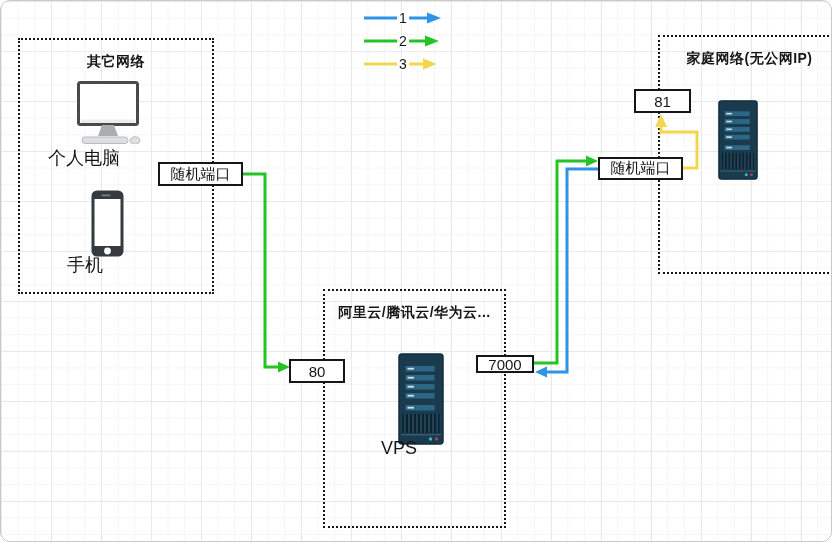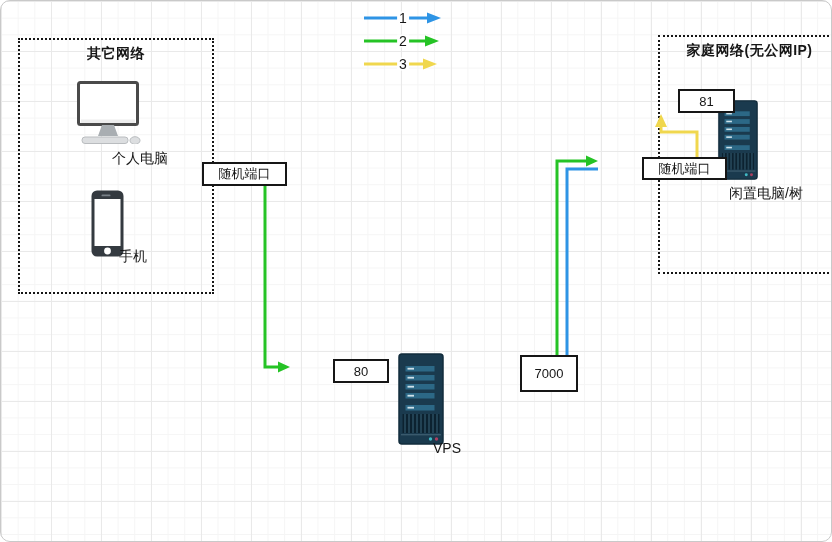--- a/index.html
+++ b/index.html
@@ -9,26 +9,26 @@
     font-family:"Liberation Sans","DejaVu Sans",sans-serif;color:#161616;
     background-color:#ffffff;
     background-image:
       linear-gradient(to right,#e9e9e9 1px,transparent 1px),
       linear-gradient(to bottom,#e9e9e9 1px,transparent 1px),
       linear-gradient(to right,#f5f5f5 1px,transparent 1px),
       linear-gradient(to bottom,#f5f5f5 1px,transparent 1px);
     background-size:50px 50px,50px 50px,16.666px 16.666px,16.666px 16.666px;
   }
   .group{position:absolute;border:2px dotted #161616;box-sizing:border-box;}
-  .group-title{text-align:center;font-weight:bold;font-size:14px;margin-top:5px;letter-spacing:.5px;}
+  .group-title{text-align:center;font-weight:bold;font-size:14px;margin-top:13px;letter-spacing:.5px;}
   .port{
     position:absolute;background:#fff;border:2px solid #161616;box-sizing:border-box;
-    display:flex;align-items:center;justify-content:center;font-size:13px;margin-left:44px;
+    display:flex;align-items:center;justify-content:center;font-size:15px;
   }
-  .node-label{position:absolute;text-align:right;font-size:14px;line-height:17px;}
+  .node-label{position:absolute;text-align:left;font-size:18px;line-height:17px;}
   .legend-row{position:absolute;width:80px;height:14px;}
   .legend-row svg{position:absolute;left:0;top:0;}
   .legend-num{
     position:absolute;left:50%;top:50%;transform:translate(-50%,-50%);
     background:#fff;padding:0 2px;font-size:14px;line-height:13px;
   }
   .icon{position:absolute;}
   .edges{position:absolute;left:0;top:0;pointer-events:none;}
 </style>
 </head>
@@ -54,40 +54,43 @@
     <svg width="80" height="14" viewBox="0 0 80 14">
       <line x1="1" y1="7" x2="60" y2="7" stroke-width="3" stroke="#F0D74E"></line>
       <polygon points="60,1.5 74,7 60,12.5" fill="#F0D74E"></polygon>
     </svg>
     <span class="legend-num">3</span>
   </div>
 
   <div class="group" style="left:17px;top:37px;width:196px;height:256px">
     <div class="group-title">其它网络</div>
   </div>
+  <div class="group" style="left:322px;top:288px;width:183px;height:239px">
+    <div class="group-title">阿里云/腾讯云/华为云...</div>
+  </div>
   <div class="group" style="left:657px;top:34px;width:183px;height:239px">
     <div class="group-title">家庭网络(无公网IP)</div>
   </div>
 
   <svg class="icon" style="left:72px;top:80px" width="70" height="63" viewBox="0 0 70 63">
     <rect x="5.5" y="1.5" width="59" height="42" rx="2" fill="#ffffff" stroke="#4a4a4a" stroke-width="3"></rect>
     <rect x="8" y="38.5" width="54" height="3.5" fill="#ededed"></rect>
     <polygon points="29,44 41,44 45,55 25,55" fill="#a9aeb2"></polygon>
     <rect x="9" y="56" width="46" height="6.5" rx="3" fill="#dcdee0" stroke="#b9bcbf" stroke-width="1"></rect>
     <ellipse cx="62" cy="59.5" rx="5" ry="3.8" fill="#dcdee0" stroke="#b9bcbf" stroke-width="1"></ellipse>
   </svg>
   <div class="node-label" style="left:47px;top:149px;width:120px">个人电脑</div>
 
   <svg class="icon" style="left:90px;top:189px" width="33" height="67" viewBox="0 0 33 67">
     <rect x="0.5" y="0.5" width="32" height="66" rx="5.5" fill="#343a40"></rect>
     <rect x="10.5" y="4.5" width="9" height="1.8" rx="0.9" fill="#788087"></rect>
     <rect x="3.5" y="9" width="26" height="47" fill="#ffffff"></rect>
     <circle cx="16.5" cy="61" r="3.4" fill="#ffffff"></circle>
   </svg>
-  <div class="node-label" style="left:66px;top:247px;width:80px">手机</div>
+  <div class="node-label" style="left:66px;top:256px;width:80px">手机</div>
 
   <svg class="icon" style="left:397px;top:352px" width="46" height="92" viewBox="0 0 46 92">
     <defs>
       <pattern id="grillA" width="4" height="20" patternUnits="userSpaceOnUse">
         <rect width="4" height="20" fill="#0c2230"></rect>
         <rect x="2.2" width="1.6" height="20" fill="#27495d"></rect>
       </pattern>
     </defs>
     <rect x="1" y="1" width="44" height="90" rx="3" fill="#1a3a4e" stroke="#122c3c" stroke-width="1.5"></rect>
     <rect x="7.5" y="13" width="29" height="5.5" fill="#2c6886"></rect>
@@ -124,37 +127,36 @@
     <rect x="7.5" y="40" width="29" height="5.5" fill="#2c6886"></rect>
       <rect x="9.5" y="41.8" width="6.5" height="1.8" fill="#cfe2ea"></rect>
     <rect x="7.5" y="52" width="29" height="5.5" fill="#2c6886"></rect>
       <rect x="9.5" y="53.8" width="6.5" height="1.8" fill="#cfe2ea"></rect>
     <rect x="4.5" y="61" width="37" height="19" fill="url(#grillB)"></rect>
     <rect x="3" y="81" width="40" height="1.4" fill="#3a5a6d"></rect>
     <circle cx="32.5" cy="86" r="1.7" fill="#41b9c4"></circle>
     <circle cx="38.5" cy="86" r="1.7" fill="#aa3f60"></circle>
   </svg>
   <div class="node-label" style="left:672px;top:184px;width:130px">
-    <div>闲置电脑/树</div>
   </div>
 
   <svg class="edges" width="830" height="540" viewBox="0 0 830 540">
 
     <polyline points="242,173 264,173 264,366 277,366" fill="none" stroke-width="3" stroke="#25C325"></polyline>
     <polygon points="277,360.5 289,366 277,371.5" fill="#25C325"></polygon>
 
     <polyline points="533,362 556,362 556,160 585,160" fill="none" stroke-width="3" stroke="#25C325"></polyline>
     <polygon points="585,154.5 597,160 585,165.5" fill="#25C325"></polygon>
 
     <polyline points="597,168 566,168 566,371 546,371" fill="none" stroke-width="3" stroke="#2E94E5"></polyline>
     <polygon points="546,365.5 534,371 546,376.5" fill="#2E94E5"></polygon>
 
     <polyline points="682,167 696,167 696,131 660,131 660,126" fill="none" stroke-width="3" stroke="#F0D74E"></polyline>
     <polygon points="654,126 660,113 666,126" fill="#F0D74E"></polygon>
   </svg>
 
   <div class="port" style="left:157px;top:161px;width:85px;height:24px">随机端口</div>
   <div class="port" style="left:288px;top:358px;width:56px;height:24px">80</div>
-  <div class="port" style="left:475px;top:354px;width:58px;height:37px">7000</div>
+  <div class="port" style="left:475px;top:354px;width:58px;height:18px">7000</div>
   <div class="port" style="left:633px;top:88px;width:57px;height:24px">81</div>
   <div class="port" style="left:597px;top:156px;width:85px;height:23px">随机端口</div>
 
 </div>
 
 </body></html>

